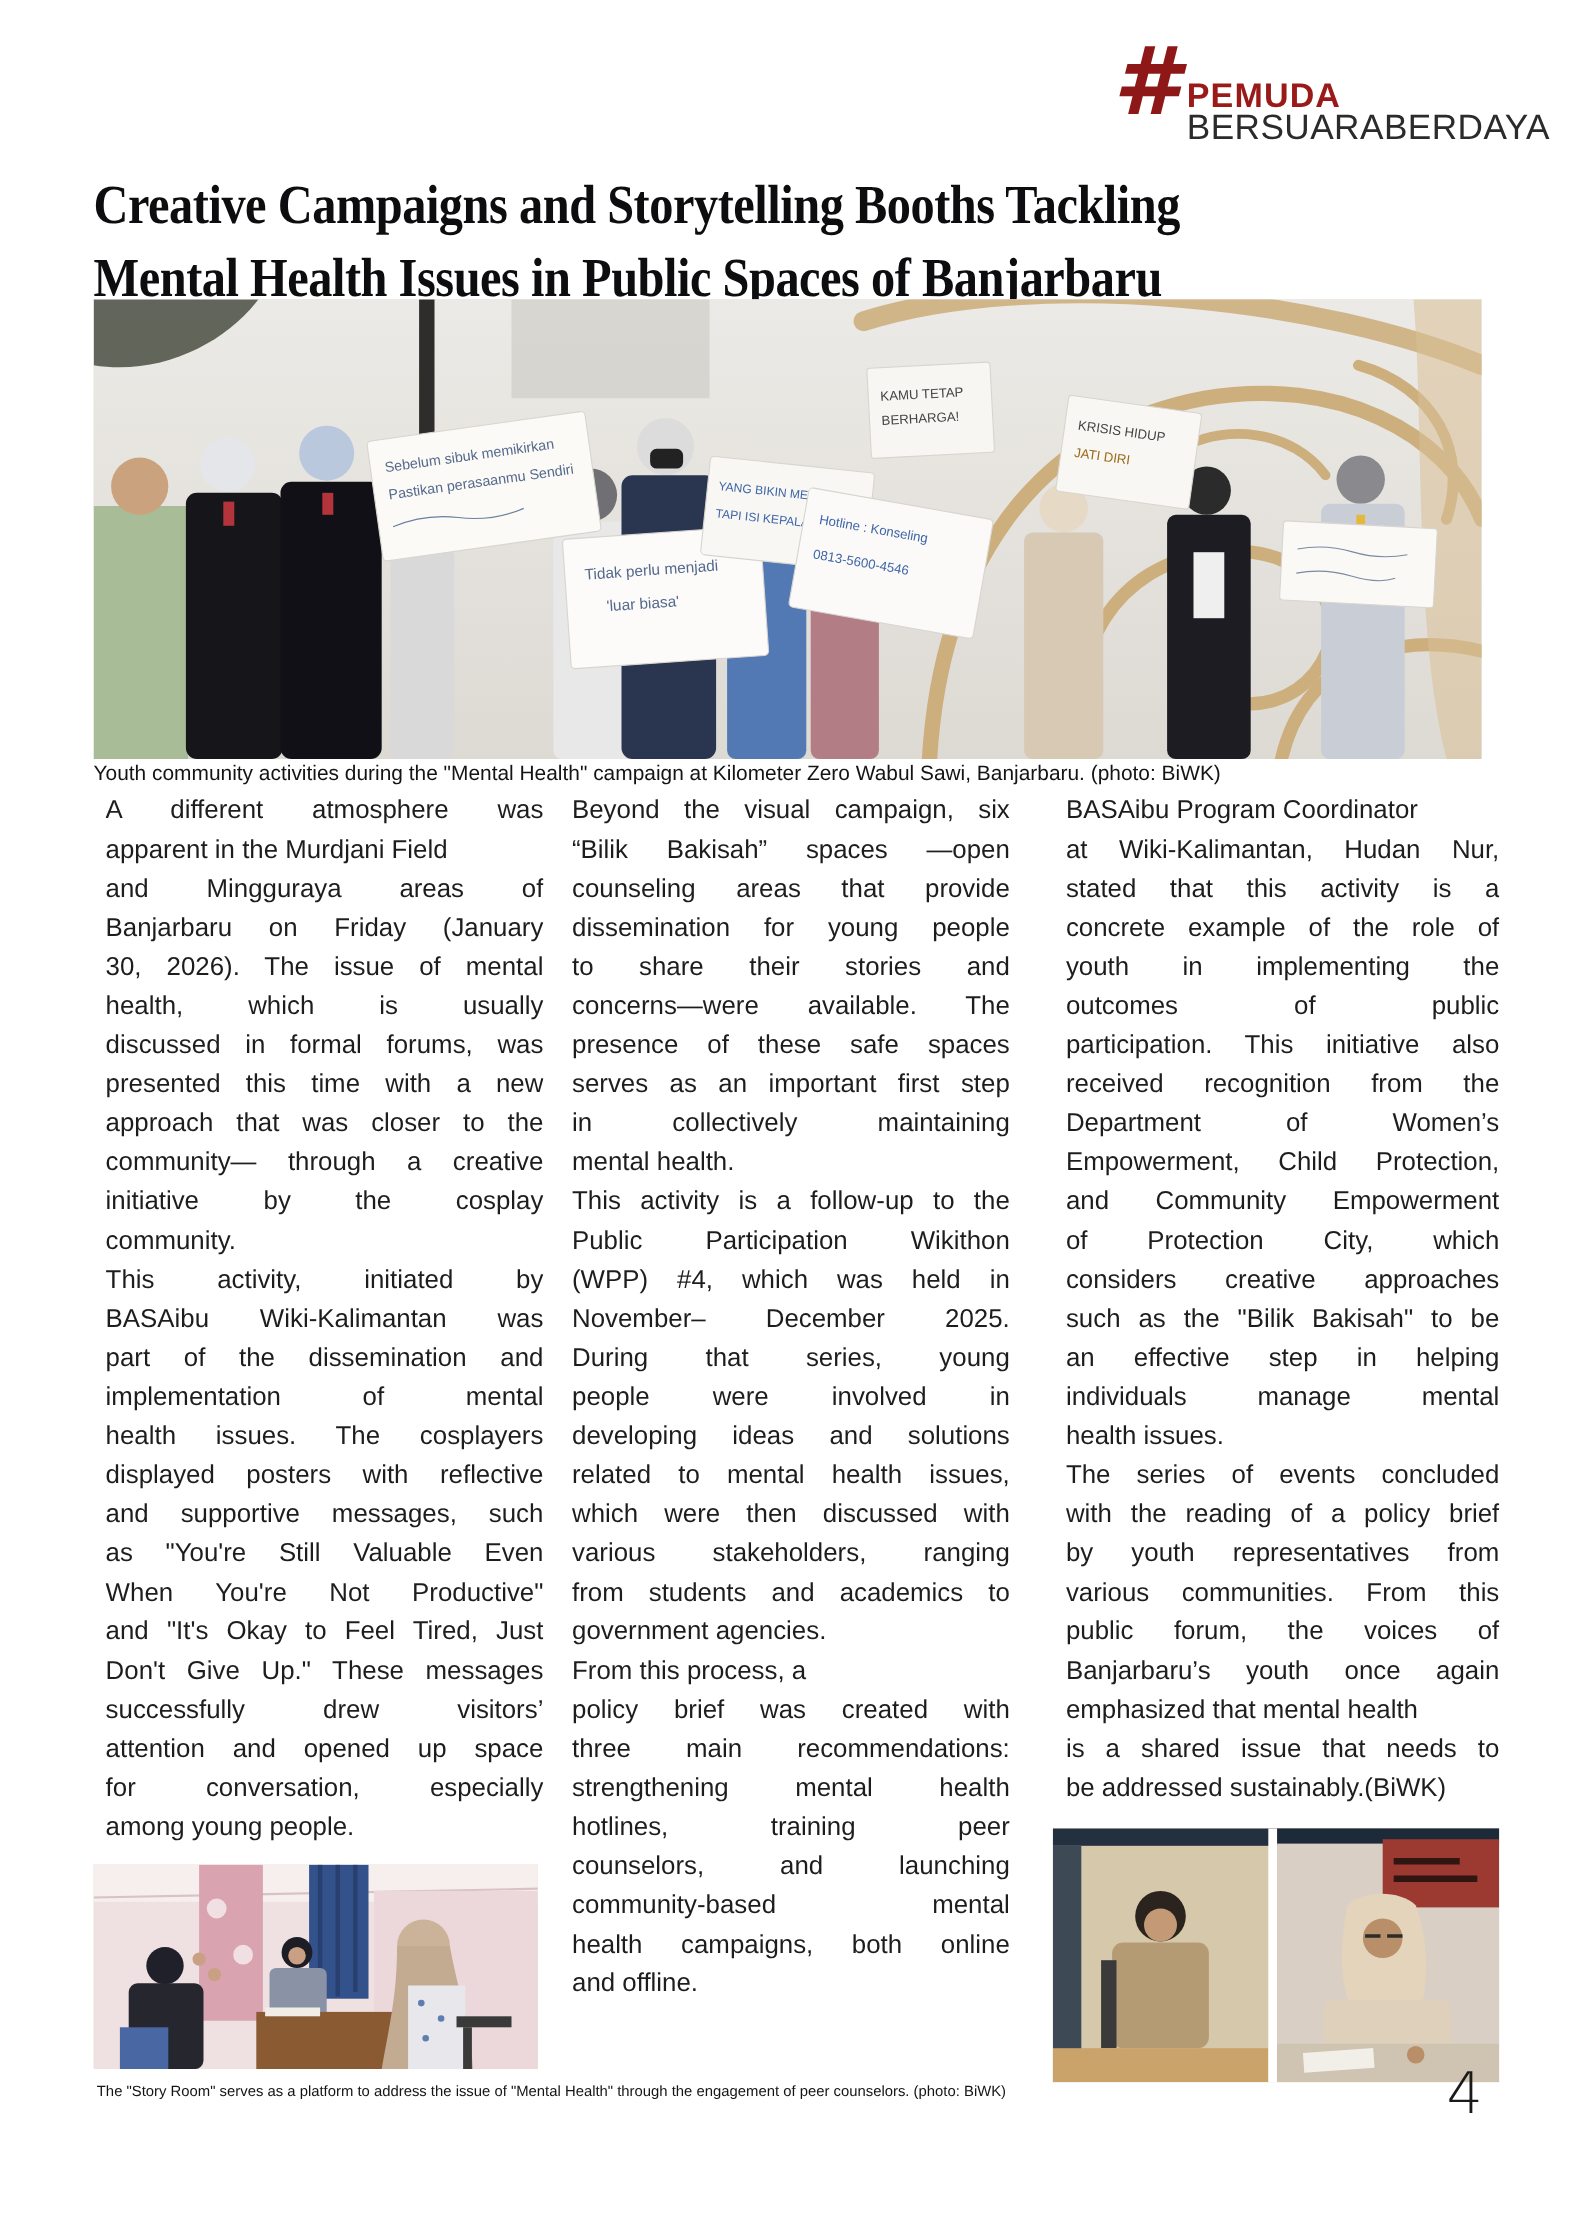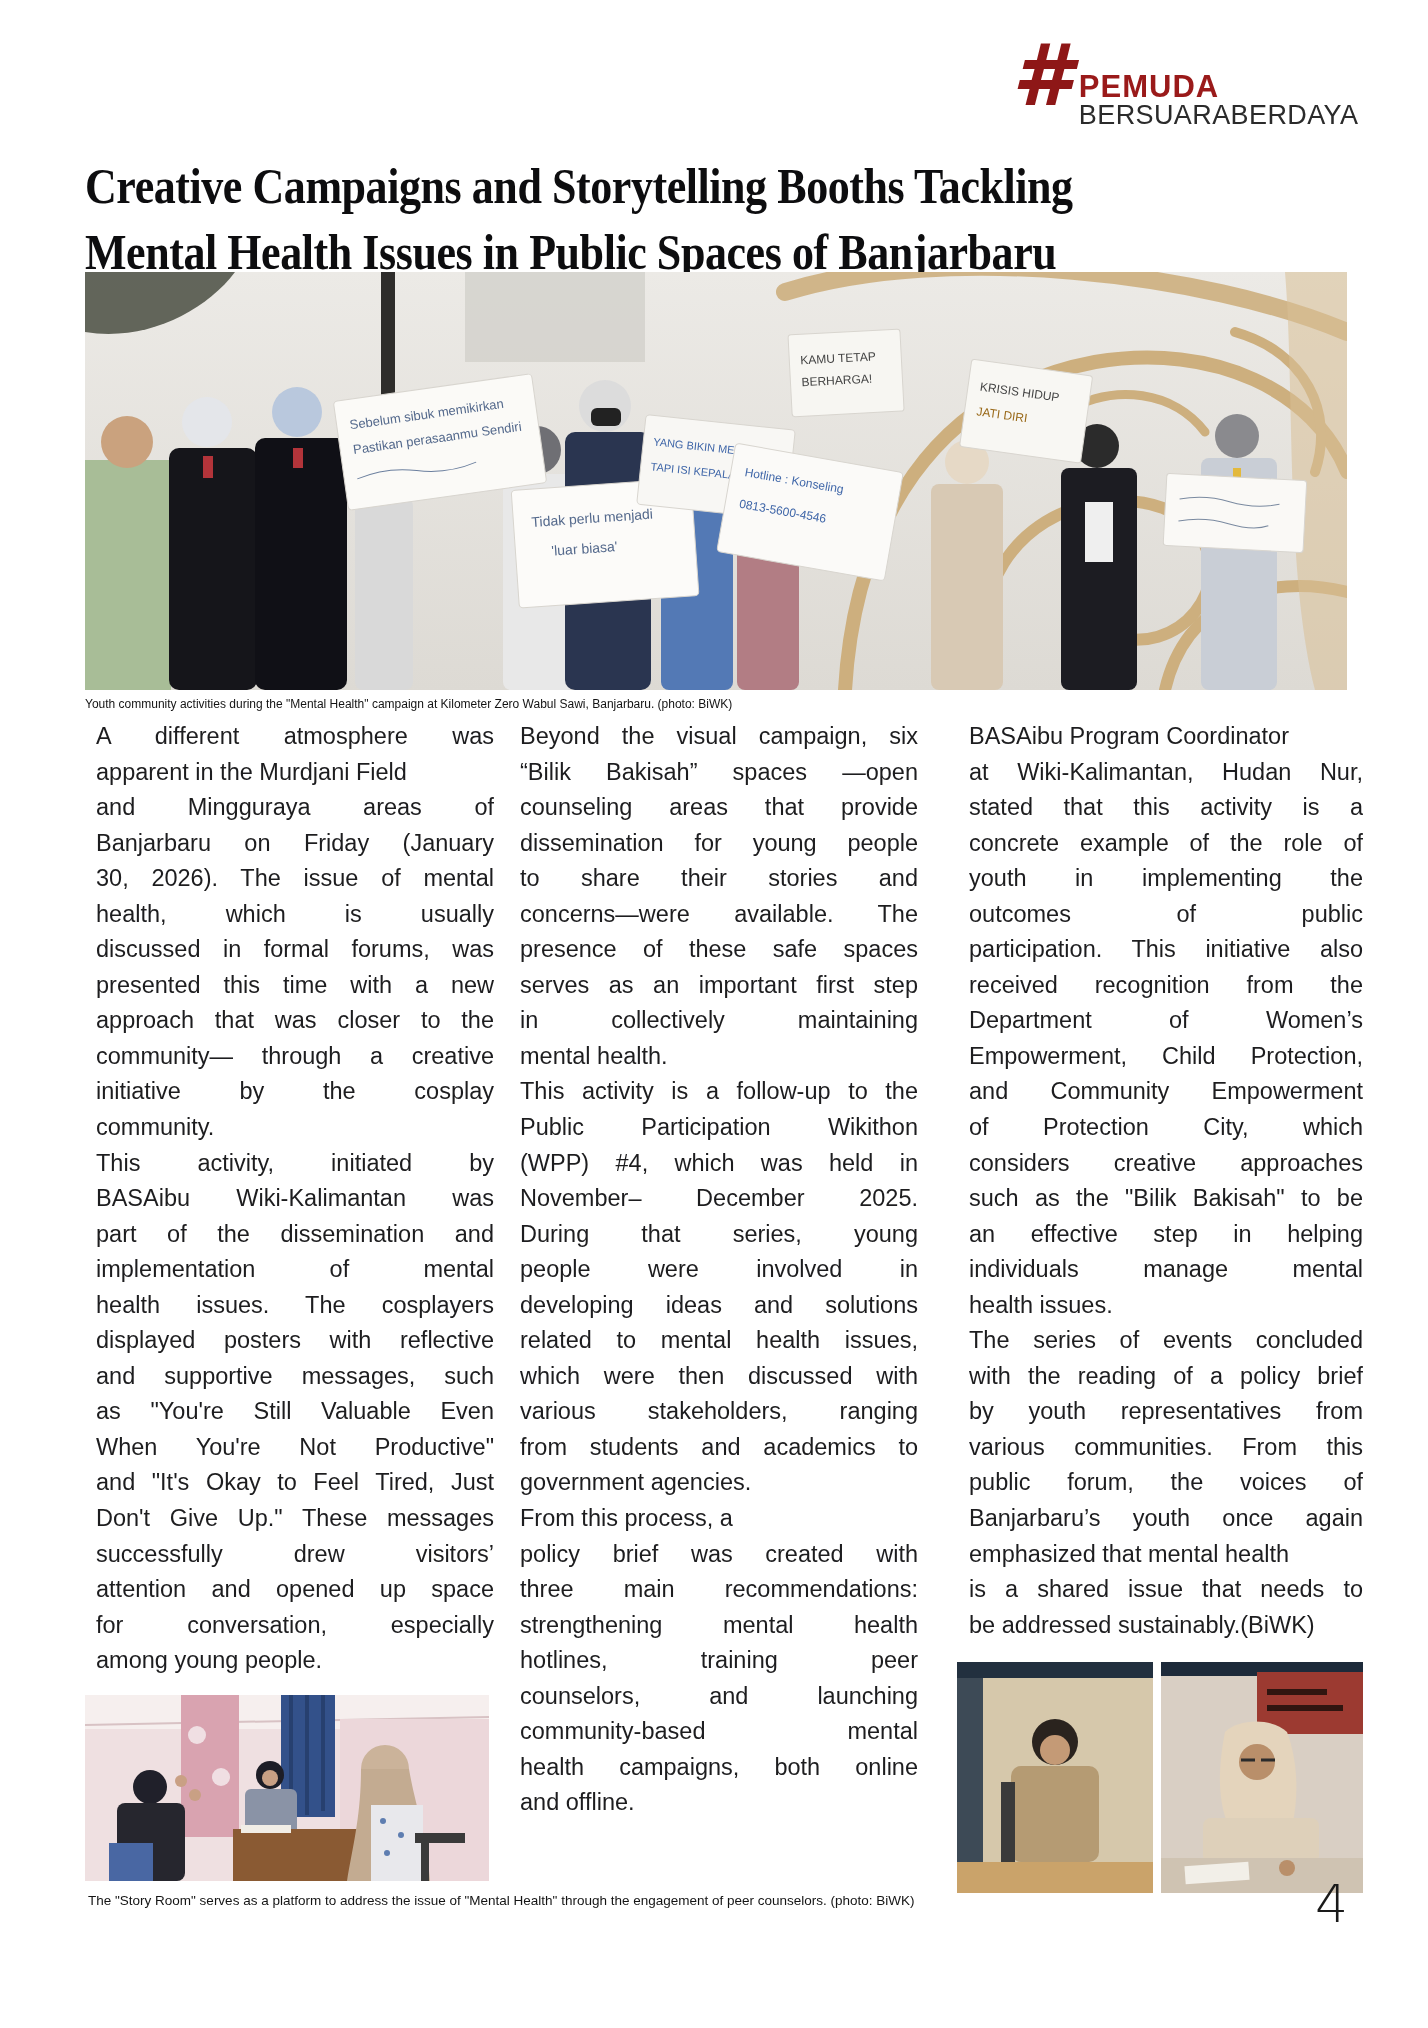--- a/index.html
+++ b/index.html
@@ -5,38 +5,38 @@
   html,body{margin:0;padding:0;background:#ffffff;}
   #page{position:relative;width:1428px;height:2028px;background:#ffffff;overflow:hidden;
         font-family:"Liberation Sans",sans-serif;}
 
   
   .logo{position:absolute;left:1012px;top:40px;display:flex;align-items:flex-start;}
   .logo-hash{font-family:"DejaVu Sans",sans-serif;font-style:italic;font-weight:700;
              font-size:86px;line-height:0.82;color:#8e1717;}
   .logo-text{margin-left:7px;margin-top:16px;}
   .logo-title{font-weight:700;font-size:31px;line-height:30px;color:#9a1a1a;letter-spacing:1px;margin-top:16px;}
-  .logo-sub{font-weight:400;font-size:27px;line-height:27px;color:#2b2b2b;letter-spacing:0.4px;}
+  .logo-sub{font-weight:400;font-size:32px;line-height:27px;color:#2b2b2b;letter-spacing:0.4px;}
 
   
   .headline{position:absolute;left:85px;top:138px;color:#0d0d0f;margin-top:15px;}
   .headline .hl{font-family:"Liberation Serif",serif;font-weight:700;font-size:50px;
                 line-height:66px;letter-spacing:-0.5px;white-space:nowrap;
                 transform:scaleX(0.88);transform-origin:0 0;}
 
   
   .photo{position:absolute;overflow:hidden;background:#e9e7e3;}
   .photo-main{left:85px;top:272px;width:1262px;height:418px;}
   .photo-bl{left:85px;top:1695px;width:404px;height:186px;}
   .photo-br{left:957px;top:1662px;width:406px;height:231px;}
   .photo svg{display:block;}
 
   
   .caption-top{position:absolute;left:85px;top:694px;width:1262px;
-               font-size:12px;line-height:20px;color:#141414;}
+               font-size:19px;line-height:20px;color:#141414;}
   .caption-bottom{position:absolute;left:88px;top:1892px;width:920px;
                   font-size:13.5px;line-height:18px;color:#141414;}
 
   
   .col{position:absolute;top:719px;width:398px;}
   #col0{left:96px;} #col1{left:520px;} #col2{left:954px;width:394px;margin-left:15px;}
   .col .ln{font-size:23.5px;line-height:35.55px;height:35.55px;overflow:hidden;
            color:#1d1d1f;text-align:justify;text-align-last:justify;}
   .col .ln.short{text-align:left;text-align-last:left;}
 

